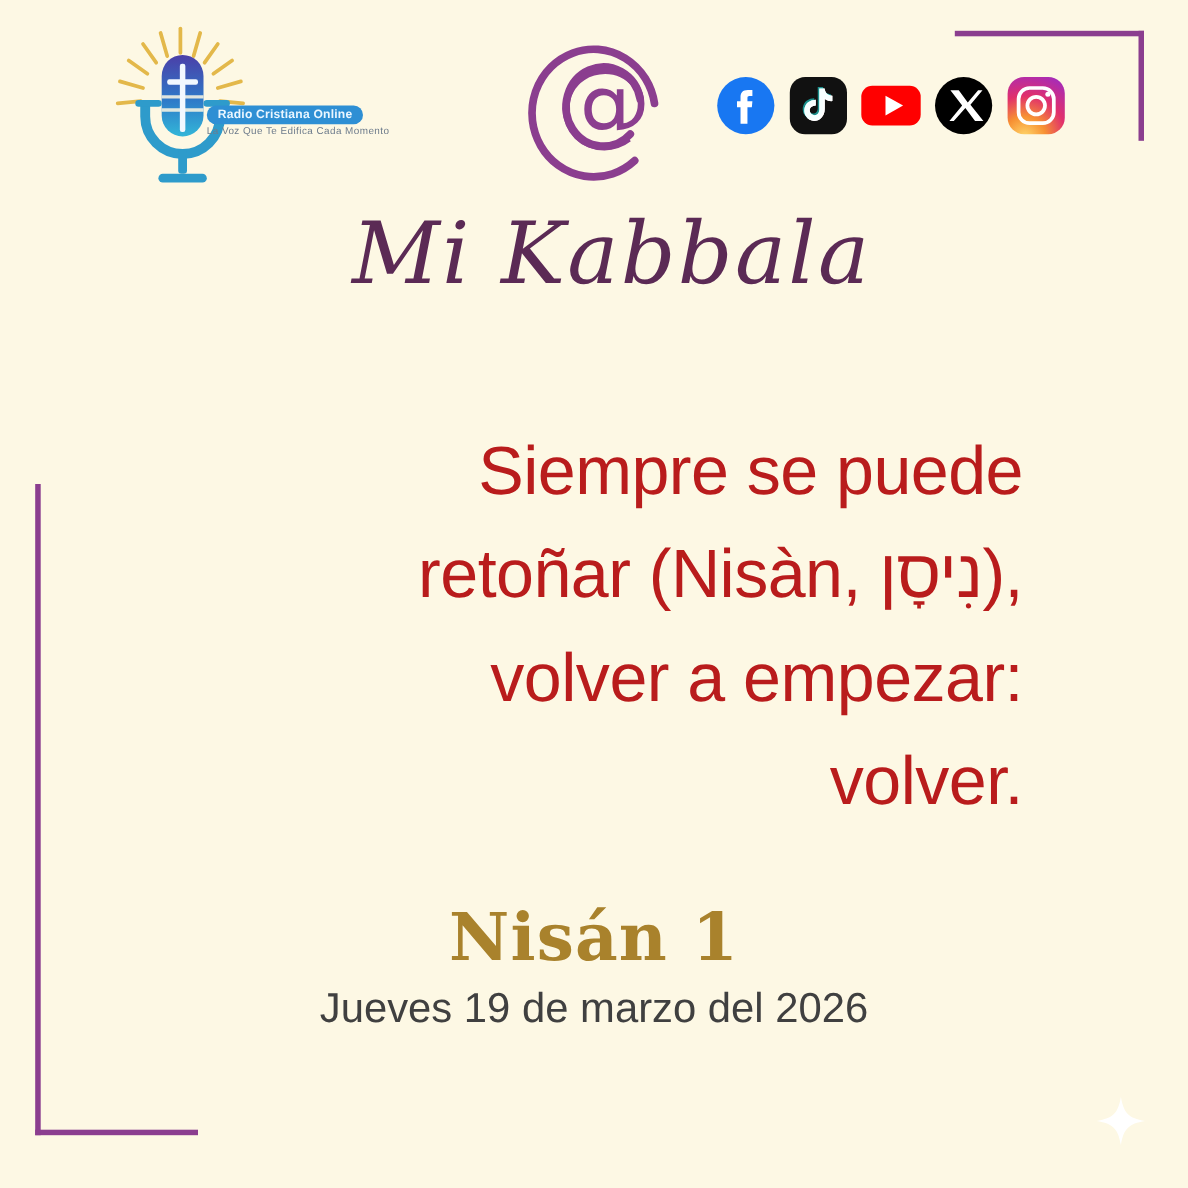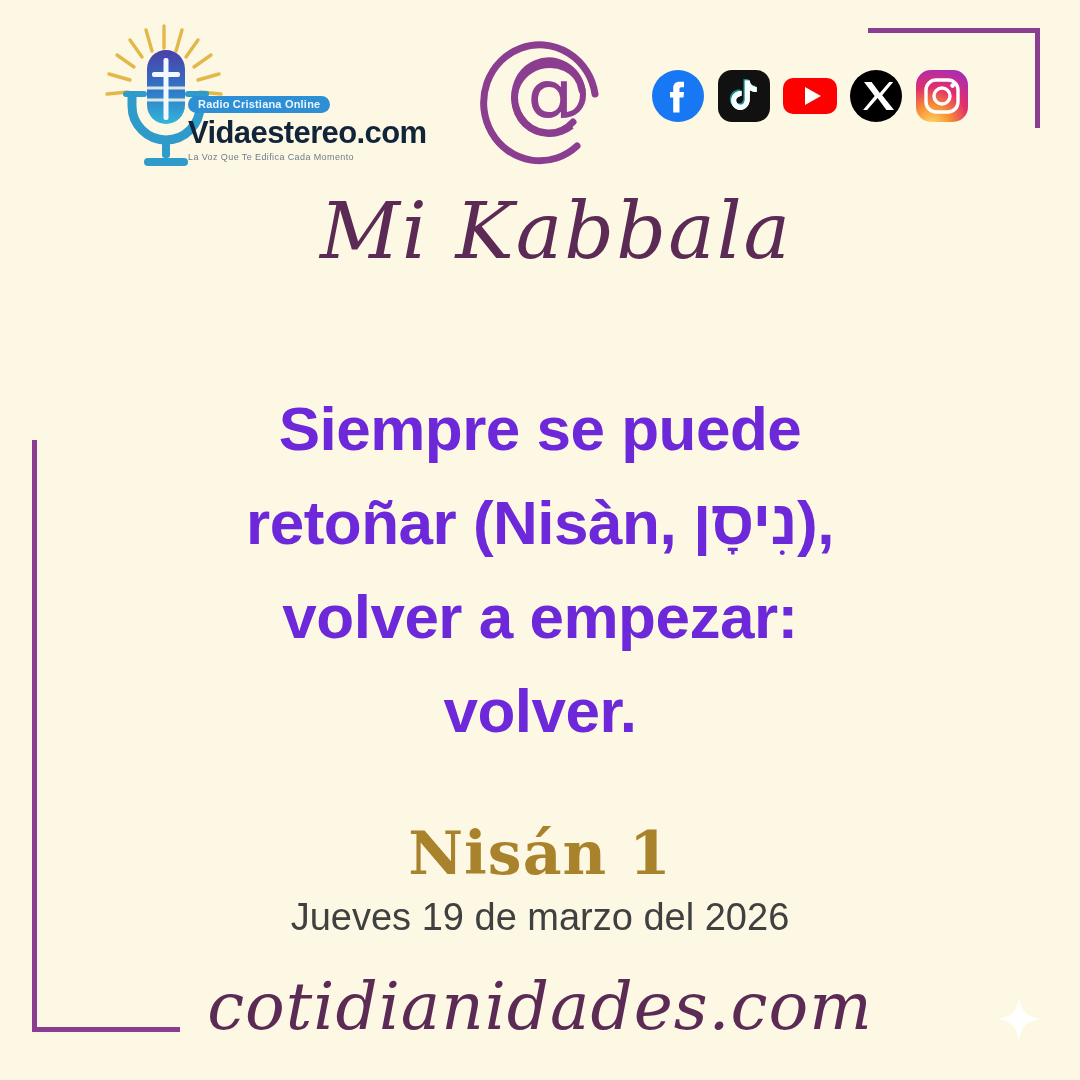--- a/index.html
+++ b/index.html
@@ -107,26 +107,26 @@
     font-style:italic;
     color:#5B2A55;
     letter-spacing:2px;
     padding-left:32px;
   }
 
   
   #quote {
     position:absolute; top:382px; left:150px;
     width:780px;
-    text-align:center;
+    text-align:right;
     font-family:"Liberation Sans", sans-serif;
-    font-weight:bold;
+    font-weight:normal;
     font-size:62px;
     line-height:94px;
-    color:#6d28d9;
+    color:#b91c1c;
     letter-spacing:-.5px;
   }
 
   
   #hebrew-date {
     position:absolute; top:818px; left:0; width:1080px;
     text-align:center;
     font-family:"DejaVu Serif", serif;
     font-weight:bold;
     font-size:60px;
@@ -213,21 +213,20 @@
             <line x1="68" y1="46" x2="86" y2="46"></line>
           </g>
 
           <rect x="42" y="88" width="8" height="22" rx="3" fill="#2E9BCB"></rect>
           <rect x="24" y="110" width="44" height="8" rx="4" fill="#2E9BCB"></rect>
         </svg>
       </div>
 
       <div id="logo-text">
         <span id="logo-badge">Radio Cristiana Online</span>
-        <div id="logo-wordmark">Vidaestereo.com</div>
         <div id="logo-tagline">La Voz Que Te Edifica Cada Momento</div>
       </div>
     </div>
 
     <svg id="at-mark" viewBox="0 0 142 152">
       <g fill="none" stroke="#8B3E8F" stroke-width="7" stroke-linecap="round">
         <path d="M99 122 A56 58 0 1 1 117 70"></path>
         <path d="M104 66 a34 36 0 1 0 -9 32"></path>
       </g>
       <text x="71" y="98" font-family="DejaVu Sans, sans-serif" font-size="86" fill="#8B3E8F" text-anchor="middle">@</text>
@@ -290,19 +289,18 @@
   <div id="quote">
     <div>Siempre se puede</div>
     <div>retoñar (Nisàn, נִיסָן),</div>
     <div>volver a empezar:</div>
     <div>volver.</div>
   </div>
 
   <div id="hebrew-date">Nisán 1</div>
   <div id="greg-date">Jueves 19  de marzo del 2026</div>
 
-  <div id="site-url">cotidianidades.com</div>
 
   <svg id="sparkle" viewBox="0 0 46 46">
     <path d="M23 1 C25.5 16 30 20.5 45 23 C30 25.5 25.5 30 23 45 C20.5 30 16 25.5 1 23 C16 20.5 20.5 16 23 1 Z" fill="#FFFFFF"></path>
   </svg>
 
 </div>
 
 </body></html>

